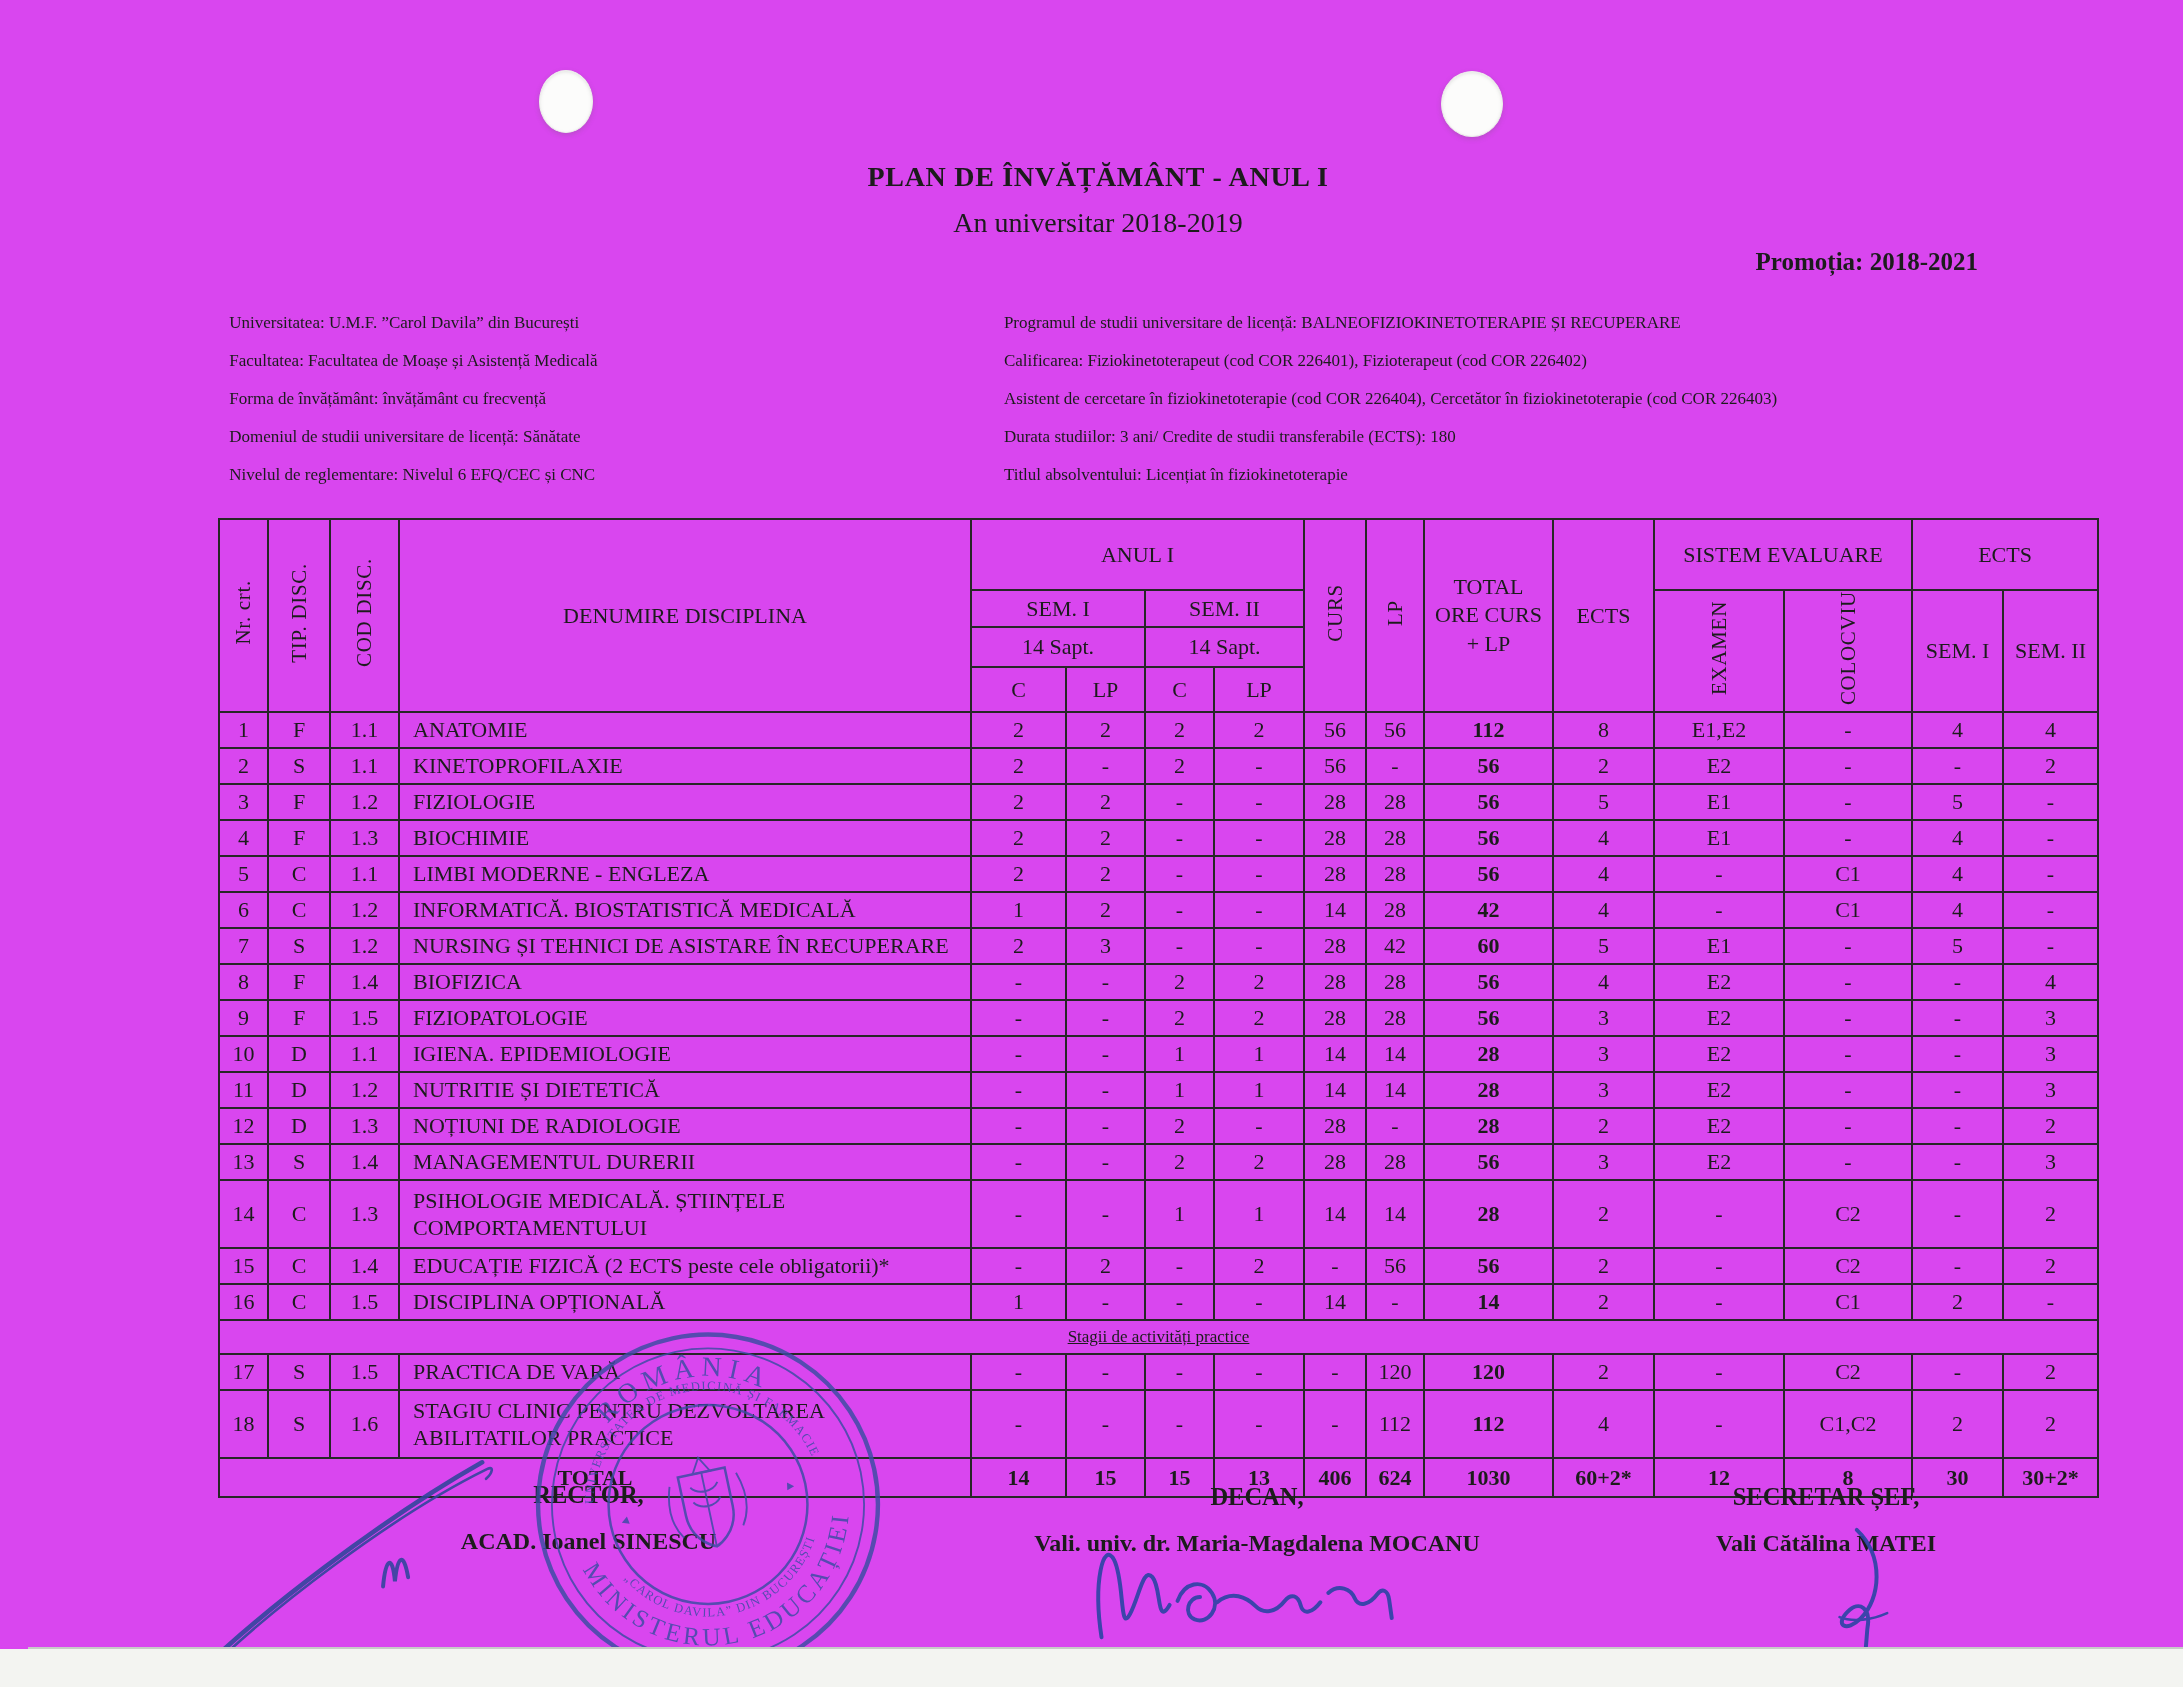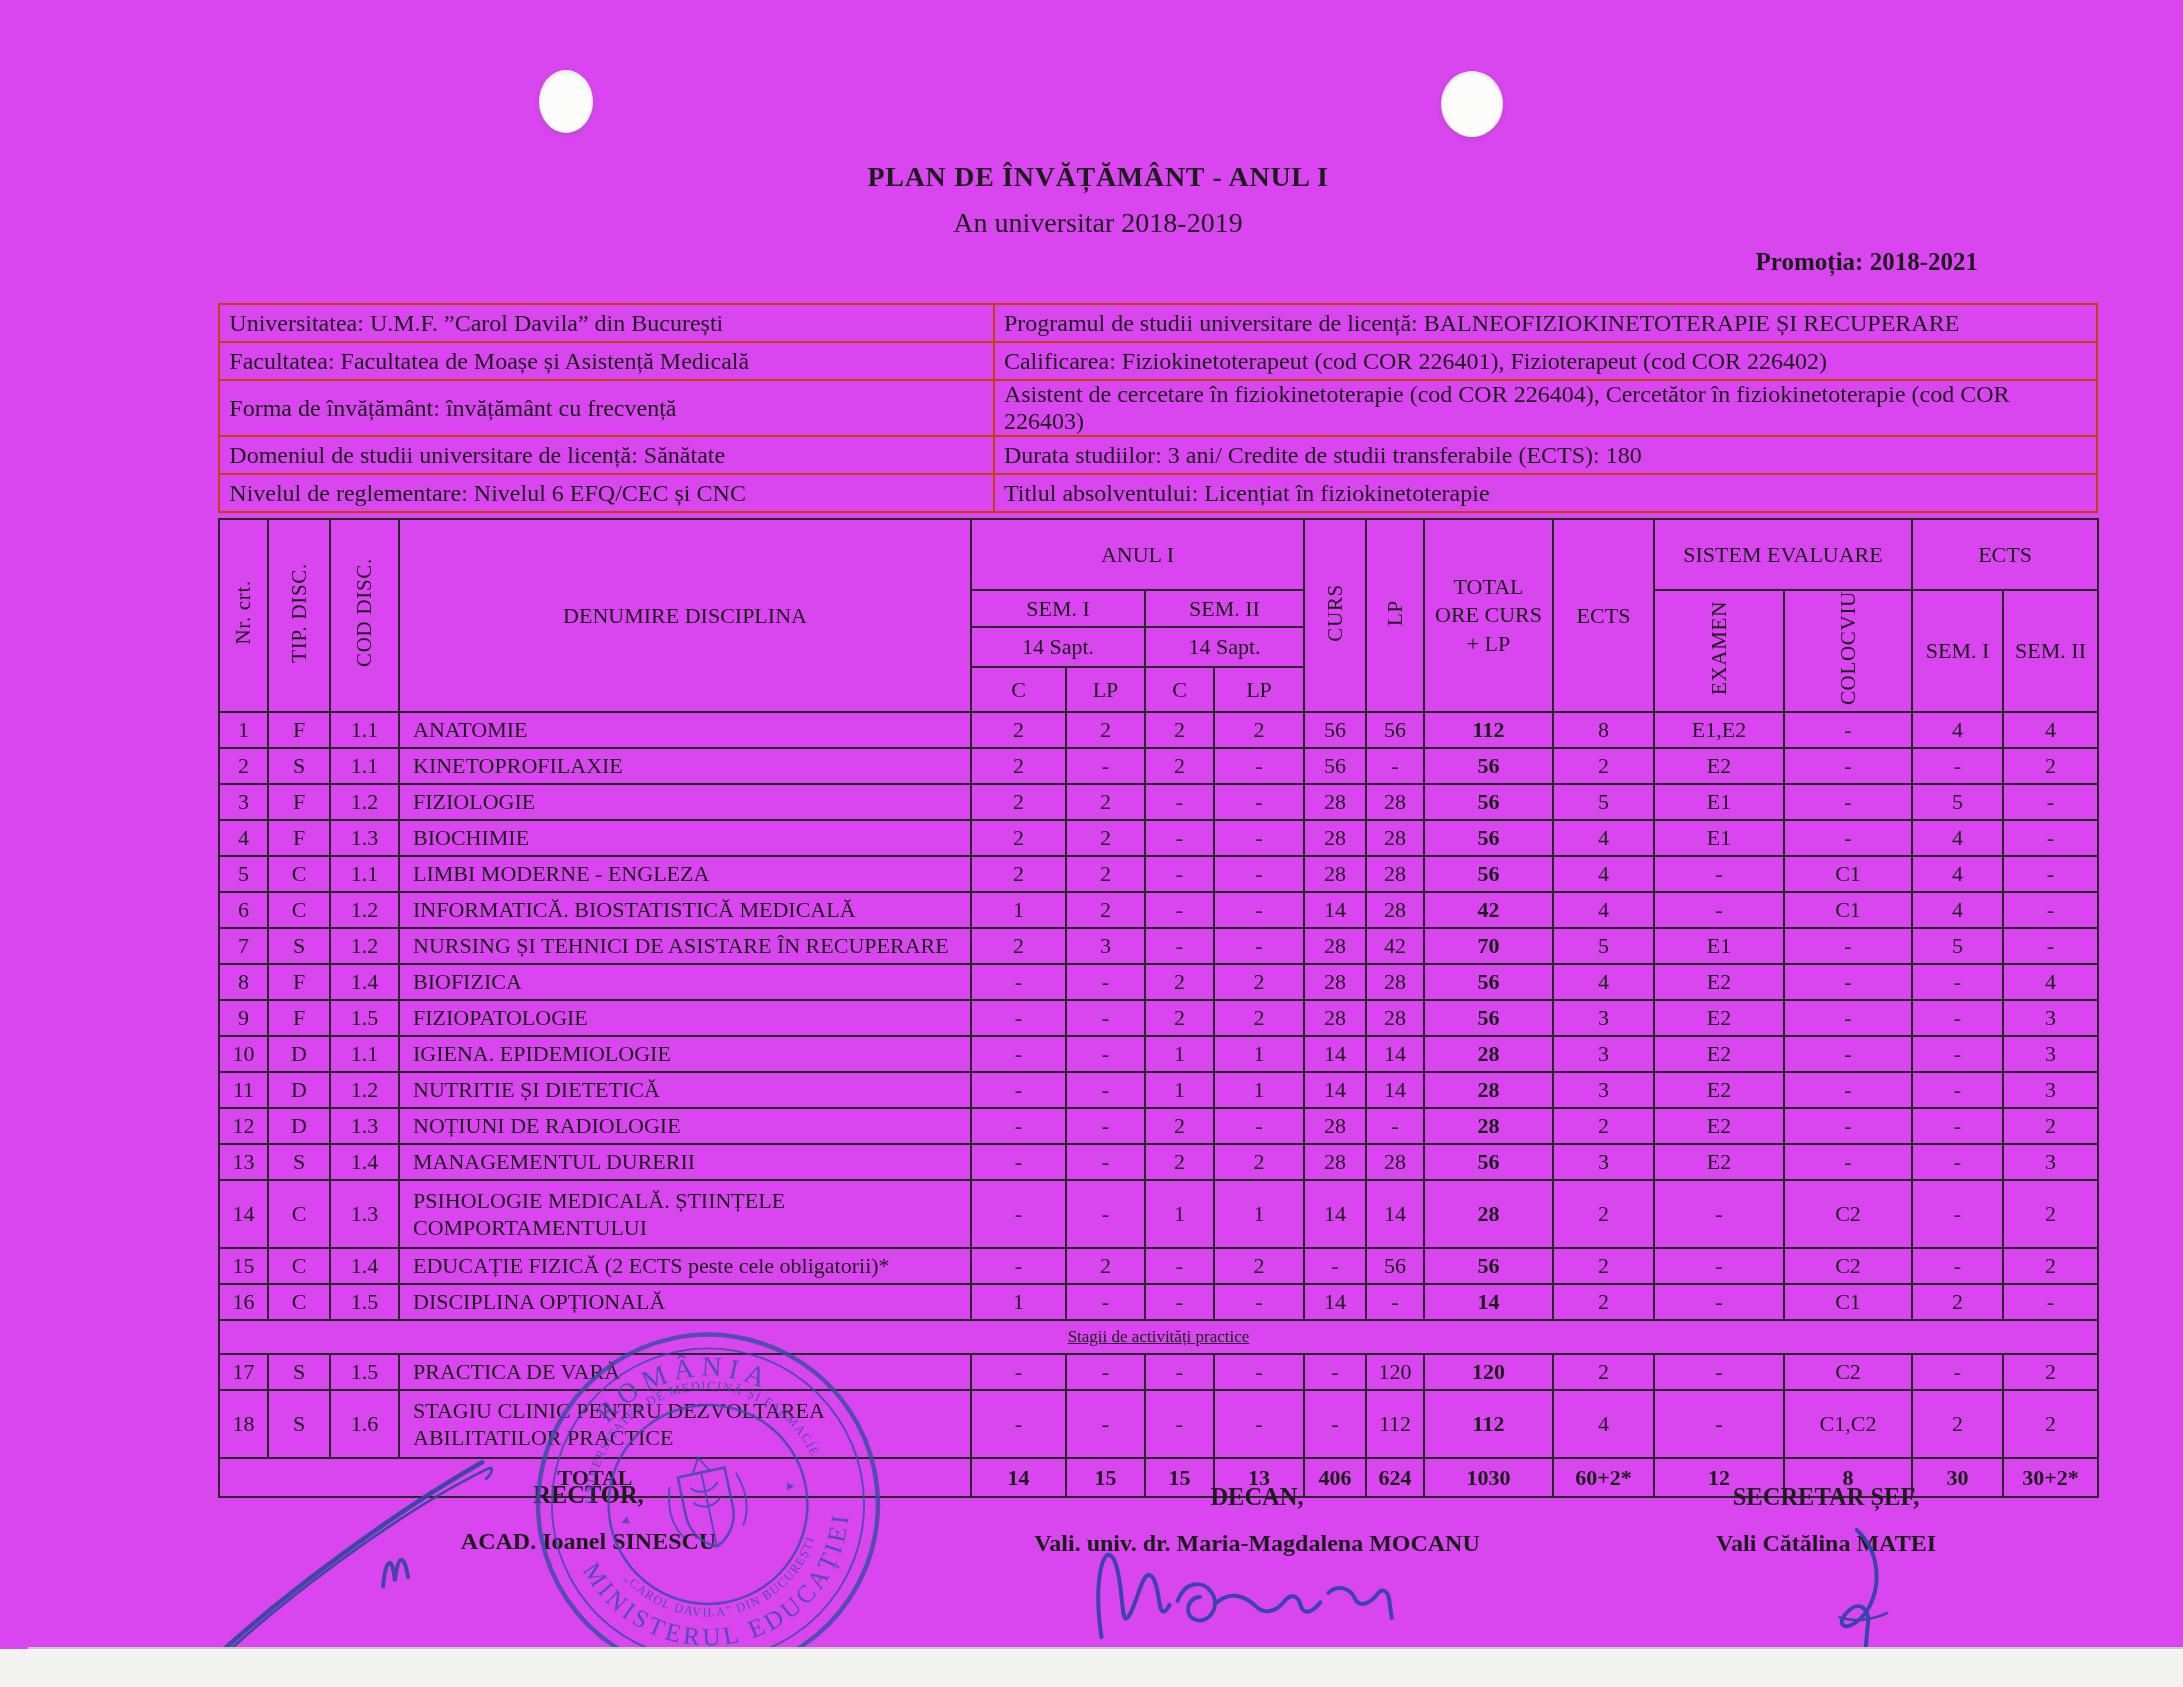--- a/index.html
+++ b/index.html
@@ -16,22 +16,22 @@
 
   
   .title-block { position:absolute; left:218px; top:161px; width:1760px; text-align:center; }
   .title-main { font-size:28px; font-weight:bold; letter-spacing:0.7px; }
   .title-sub  { font-size:28px; font-weight:normal; margin-top:14px; }
   .title-promo{ font-size:25px; font-weight:bold; margin-top:9.3px;text-align:right; }
 
   
   table { border-collapse:collapse; }
   .info-table { position:absolute; left:218px; top:303px; width:1880px; table-layout:fixed; }
-  .info-table td { border:2px solid #c2410c; height:36px; padding:0 9.3px;
-    font-size:24px; vertical-align:middle; }
+  .info-table td { border:2px solid #d946ef; height:36px; padding:0 9.3px;
+    font-size:17px; vertical-align:middle; }
   .info-table .lcol { width:754px; }
 
   
   .plan-table { position:absolute; left:218px; top:518px; width:1880px; table-layout:fixed; }
   .plan-table th, .plan-table td { border:2px solid #272727; text-align:center;
     vertical-align:middle; font-weight:normal; padding:0 2.6px; overflow:hidden; }
   .plan-table thead th { font-size:22px; }
   .hr-a { height:71px; } .hr-b { height:34px; } .hr-c { height:37px; } .hr-d { height:41px; }
   .plan-table tbody td { font-size:22px; height:34px; }
   tr.tall td { height:66px; }
@@ -268,21 +268,21 @@
           <td>7</td>
           <td>S</td>
           <td>1.2</td>
           <td class="denum">NURSING ȘI TEHNICI DE ASISTARE ÎN RECUPERARE</td>
           <td>2</td>
           <td>3</td>
           <td>-</td>
           <td>-</td>
           <td>28</td>
           <td>42</td>
-          <td class="b">70</td>
+          <td class="b">60</td>
           <td>5</td>
           <td>E1</td>
           <td>-</td>
           <td>5</td>
           <td>-</td>
         </tr>
         <tr>
           <td>8</td>
           <td>F</td>
           <td>1.4</td>

